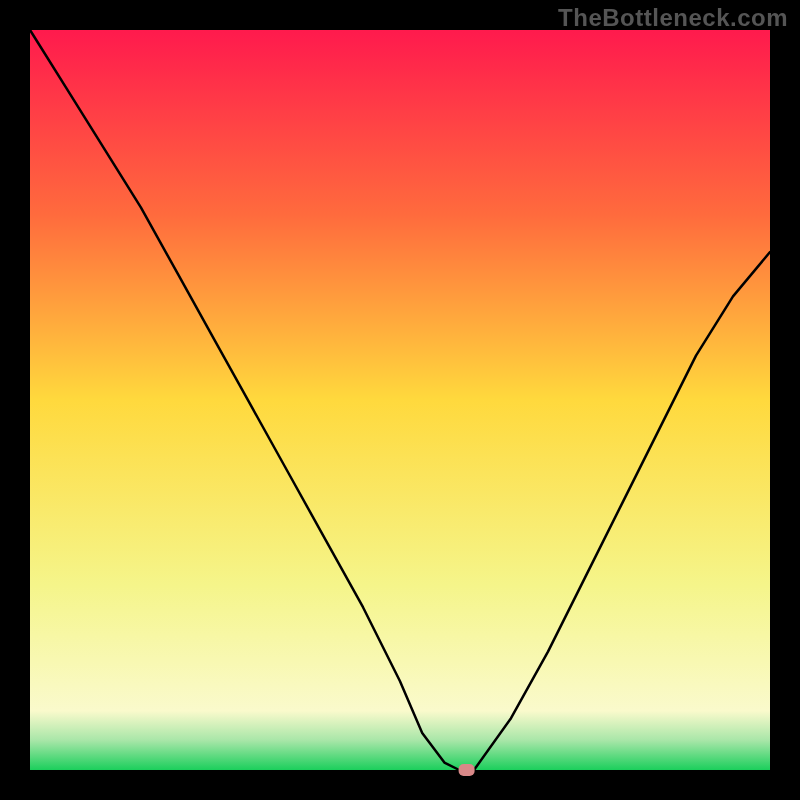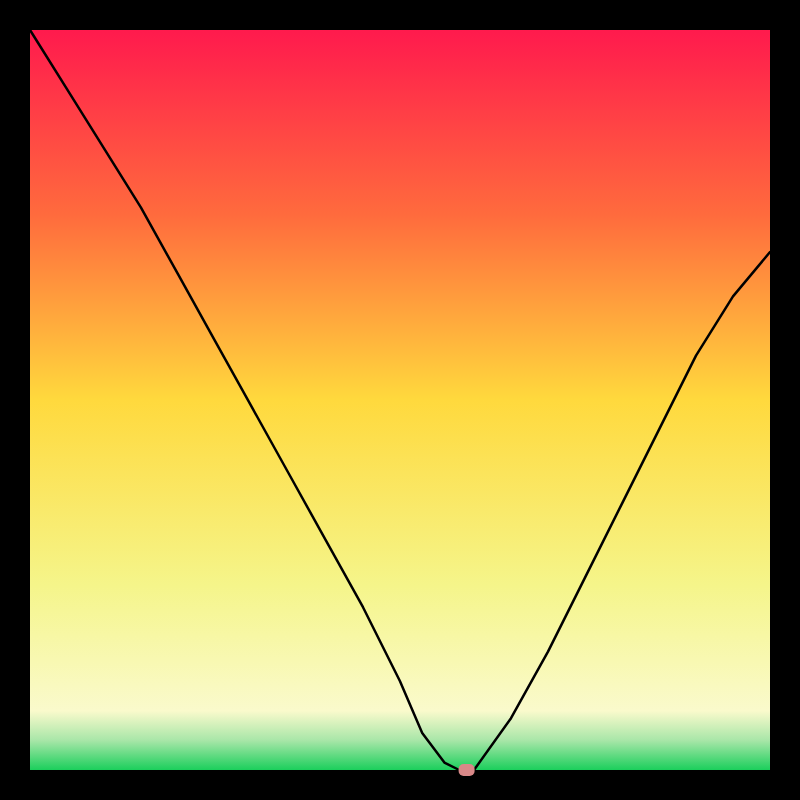--- a/index.html
+++ b/index.html
@@ -27,20 +27,21 @@
     letter-spacing: 0.5px;
   }
   svg {
     display: block;
   }
 </style>
 </head>
 <body>
 
 <div class="chart-container">
+  <div class="watermark">TheBottleneck.com</div>
   <svg width="800" height="800">
     <defs>
       <linearGradient id="bg-gradient" x1="0%" y1="0%" x2="0%" y2="100%">
           <stop offset="0%" stop-color="#ff1a4d"></stop>
           <stop offset="25%" stop-color="#ff6b3d"></stop>
           <stop offset="50%" stop-color="#ffd93d"></stop>
           <stop offset="75%" stop-color="#f5f58a"></stop>
           <stop offset="92%" stop-color="#fafacc"></stop>
           <stop offset="96%" stop-color="#a8e6a8"></stop>
           <stop offset="100%" stop-color="#1bcf5c"></stop>

